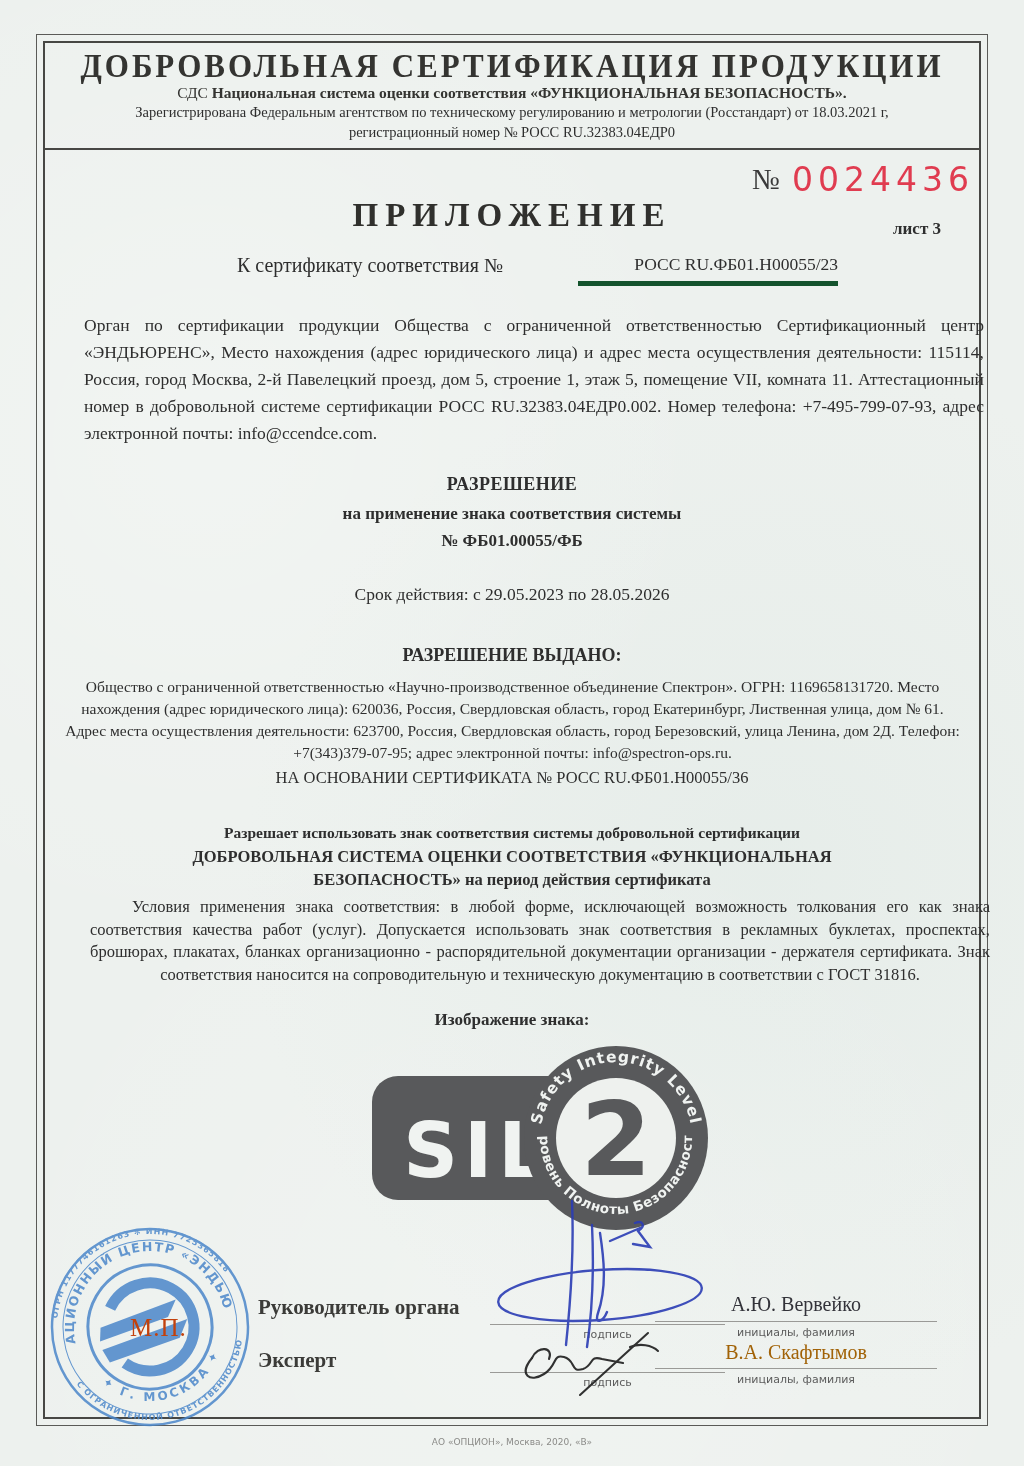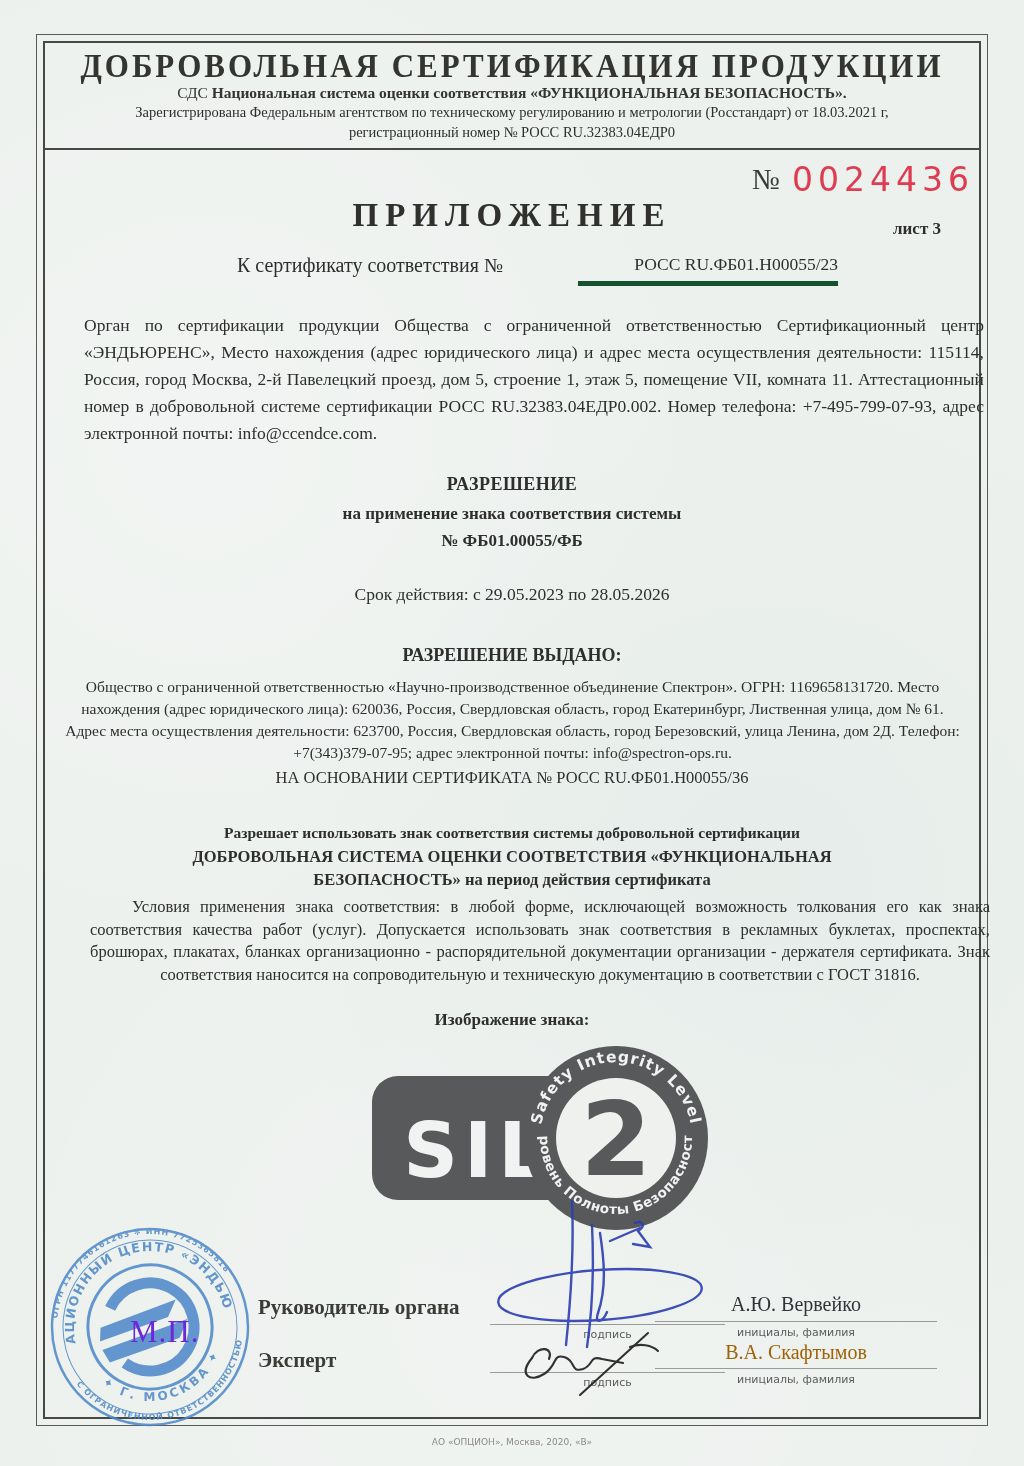--- a/index.html
+++ b/index.html
@@ -75,21 +75,21 @@
   .sig-line2{left:490px;top:1372px;width:235px;}
   .name-line1{left:655px;top:1321px;width:282px;}
   .name-line2{left:655px;top:1368px;width:282px;}
   .caption{font-family:"DejaVu Sans",sans-serif;font-size:11px;color:#5c5c5c;text-align:center;}
   .cap-sig1{left:520px;top:1328px;width:175px;}
   .cap-sig2{left:520px;top:1376px;width:175px;}
   .cap-name1{left:655px;top:1326px;width:282px;}
   .cap-name2{left:655px;top:1373px;width:282px;}
   .name1{left:655px;top:1293px;width:282px;text-align:center;font-size:20px;color:#33333a;}
   .name2{left:655px;top:1341px;width:282px;text-align:center;font-size:20px;color:#a16207;}
-  .mp{left:130px;top:1314px;font-size:31px;color:#6d28d9;letter-spacing:1px;}
+  .mp{left:130px;top:1314px;font-size:25px;color:#c2410c;letter-spacing:1px;}
   .footer{
     left:0;top:1437px;width:1024px;text-align:center;
     font-family:"DejaVu Sans",sans-serif;font-size:9px;color:#8b8b88;
   }
   .sil-svg{left:358px;top:1042px;}
   .stamp-svg{left:44px;top:1214px;}
   .sign-svg{left:480px;top:1195px;}
 </style>
 </head>
 <body>

